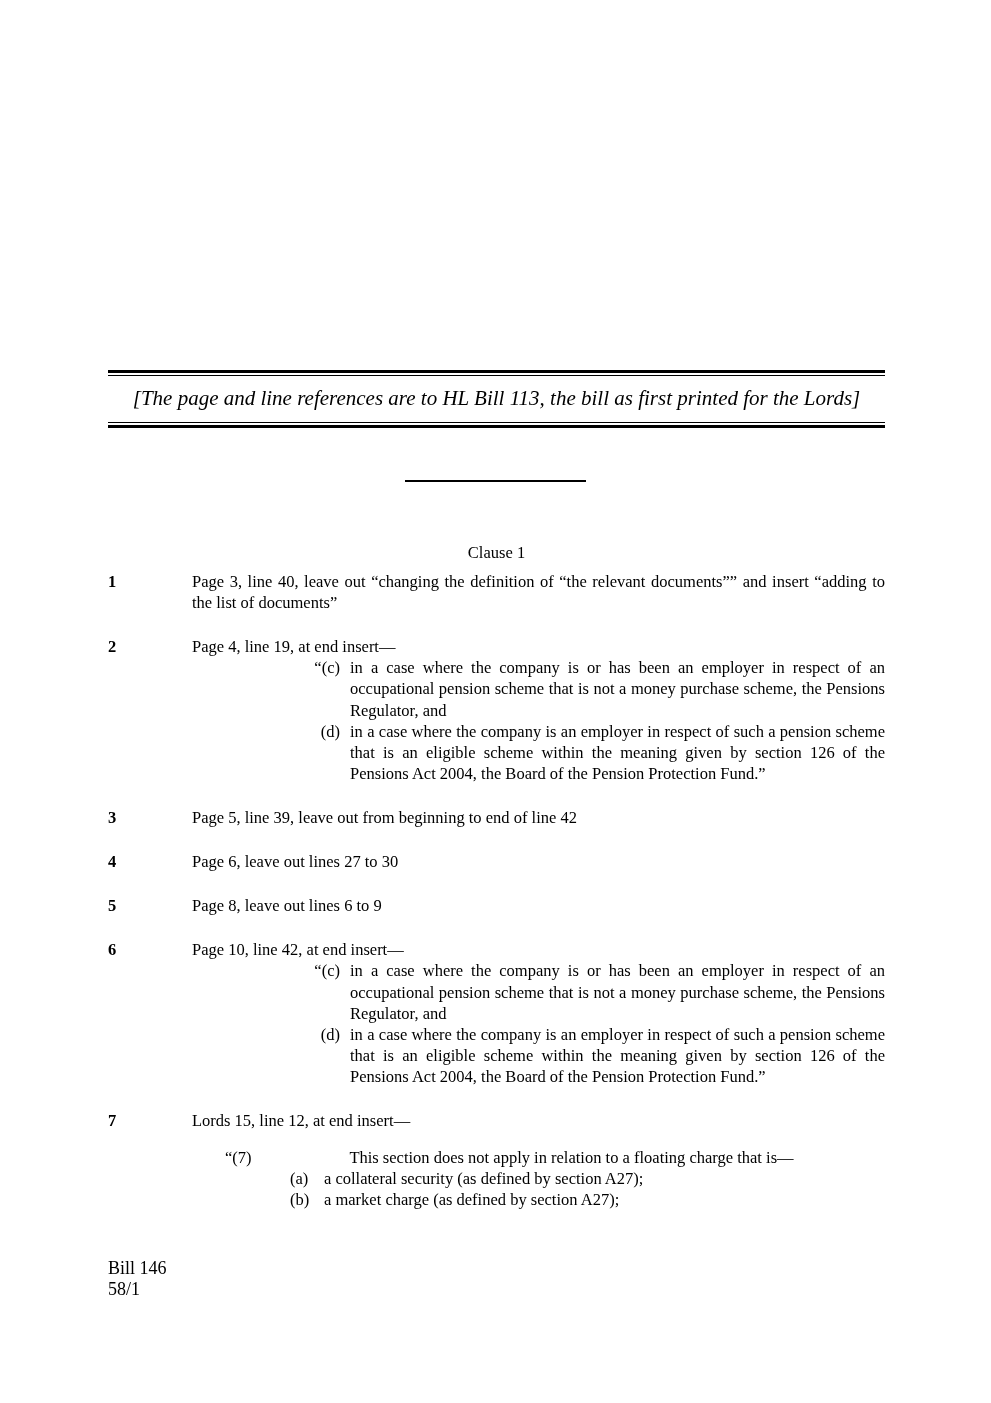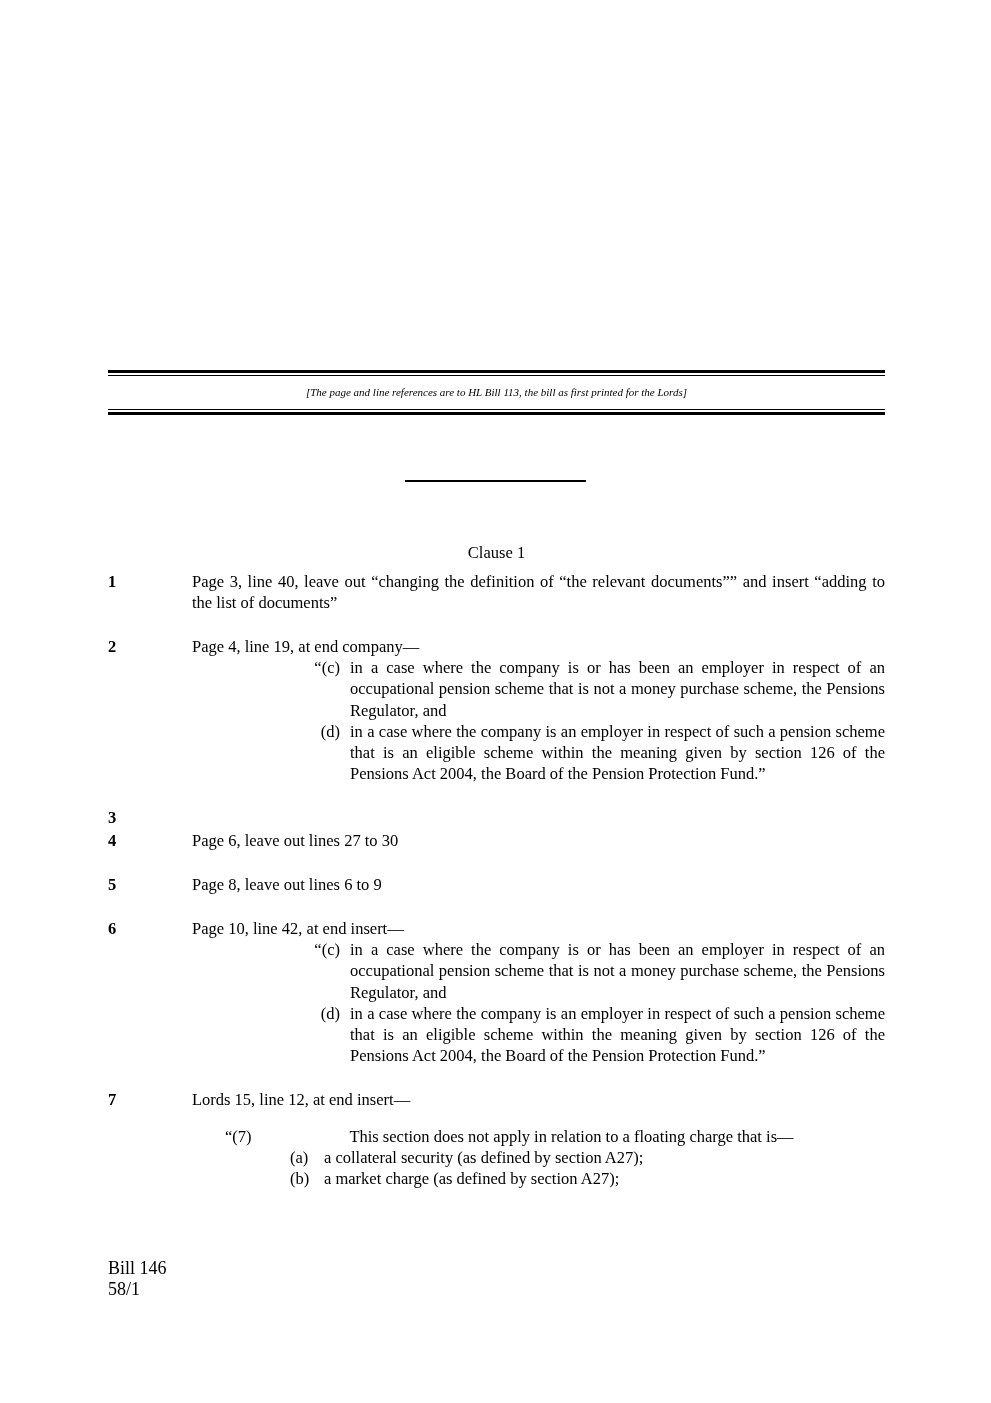--- a/index.html
+++ b/index.html
@@ -63,21 +63,21 @@
     height: 1px;
     background: #000;
     width: 100%;
   }
   .rule-gap-top { height: 2px; }
   .rule-gap-bottom { height: 2px; }
 
   .note {
     text-align: center;
     font-style: italic;
-    font-size: 11px;
+    font-size: 21px;
     padding: 10px 0 11px 0;
   }
 
   
   .short-rule {
     position: absolute;
     left: 405px;
     top: 480px;
     width: 181px;
     height: 1.6px;
@@ -225,37 +225,38 @@
 
     <div class="amendment">
       <div class="amd-num">1</div>
       <div class="amd-body">Page 3, line 40, leave out “changing the definition of “the relevant documents”” and insert “adding to the list of documents”</div>
     </div>
 
     <div class="spacer-sm"></div>
 
     <div class="amendment">
       <div class="amd-num">2</div>
-      <div class="amd-body amd-lead">Page 4, line 19, at end company—</div>
+      <div class="amd-body amd-lead">Page 4, line 19, at end insert—</div>
       <div class="amd-body">
         <div class="subpara">
           <span class="lbl">“(c)</span>
           <div class="txt">in a case where the company is or has been an employer in respect of an occupational pension scheme that is not a money purchase scheme, the Pensions Regulator, and</div>
         </div>
         <div class="subpara">
           <span class="lbl">(d)</span>
           <div class="txt">in a case where the company is an employer in respect of such a pension scheme that is an eligible scheme within the meaning given by section 126 of the Pensions Act 2004, the Board of the Pension Protection Fund.”</div>
         </div>
       </div>
     </div>
 
     <div class="spacer-sm"></div>
 
     <div class="amendment">
       <div class="amd-num">3</div>
+      <div class="amd-body amd-lead">Page 5, line 39, leave out from beginning to end of line 42</div>
     </div>
 
     <div class="spacer-sm"></div>
 
     <div class="amendment">
       <div class="amd-num">4</div>
       <div class="amd-body amd-lead">Page 6, leave out lines 27 to 30</div>
     </div>
 
     <div class="spacer-sm"></div>

